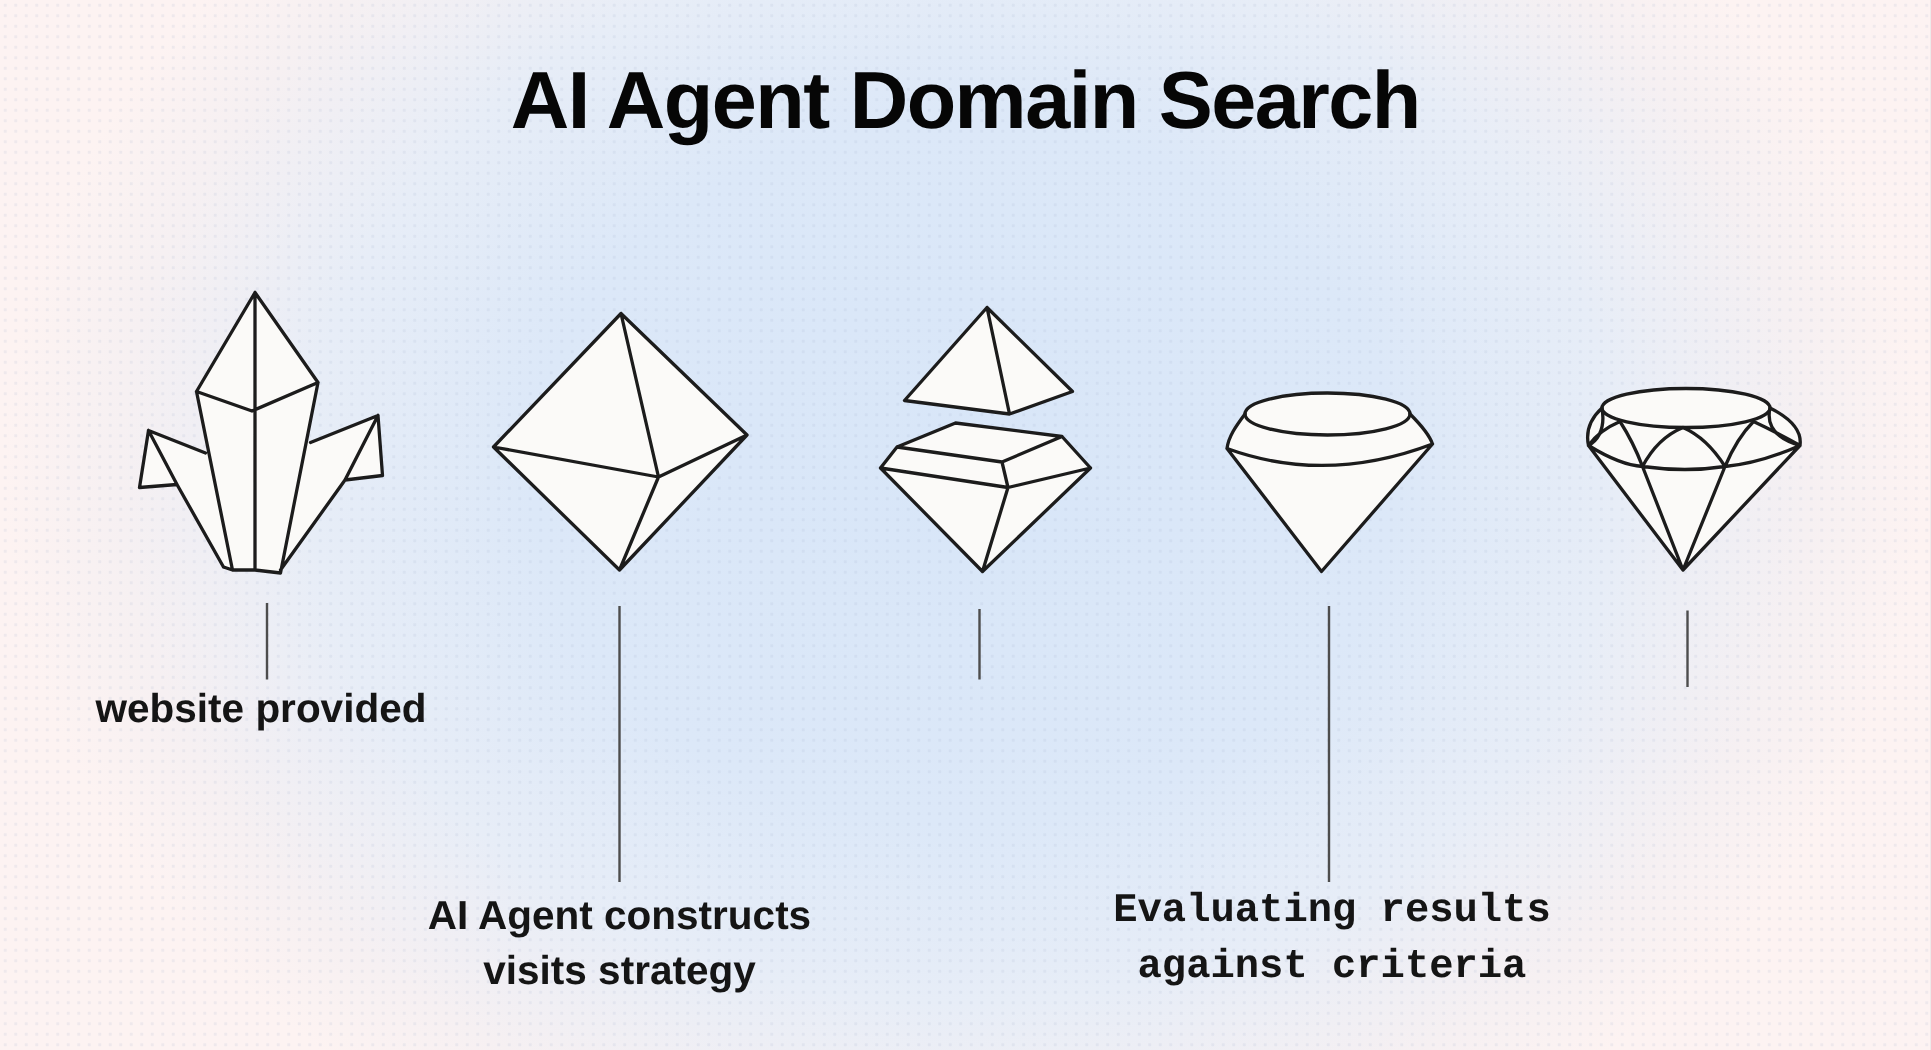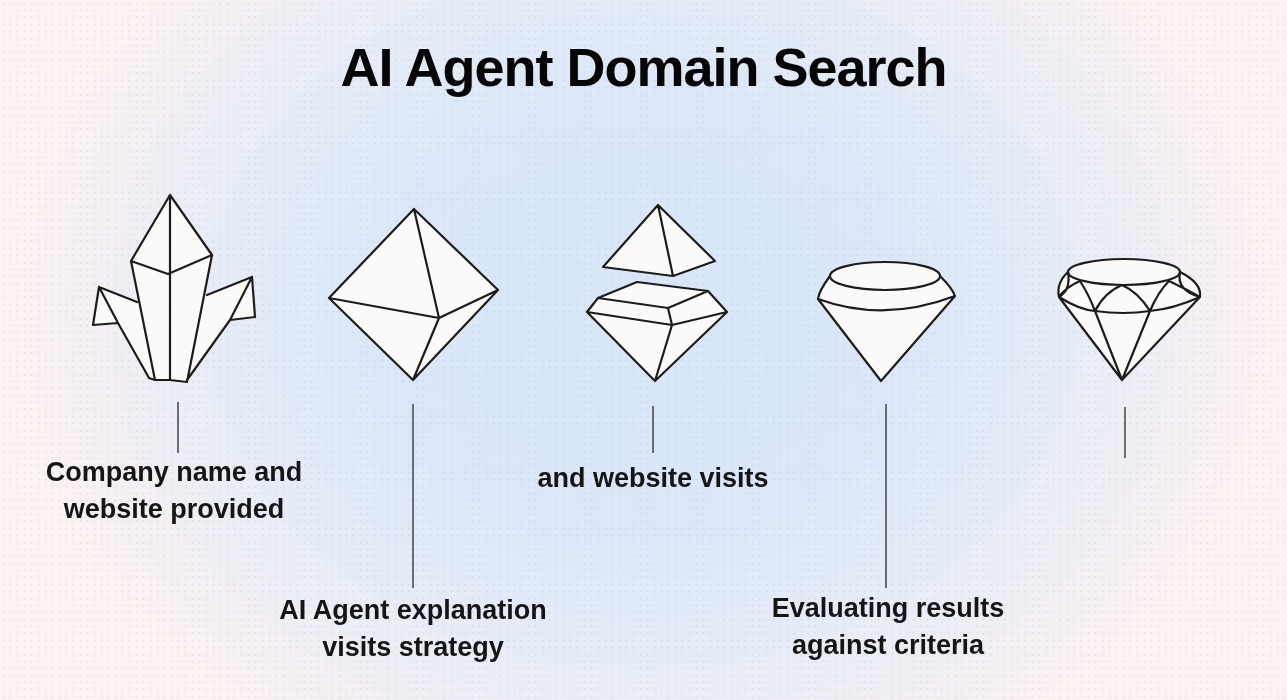--- a/index.html
+++ b/index.html
@@ -140,31 +140,29 @@
     <g>
       <line class="connector" x1="178" y1="402" x2="178" y2="453"></line>
       <line class="connector" x1="413" y1="404" x2="413" y2="588"></line>
       <line class="connector" x1="653" y1="406" x2="653" y2="453"></line>
       <line class="connector" x1="886" y1="404" x2="886" y2="588"></line>
       <line class="connector" x1="1125" y1="407" x2="1125" y2="458"></line>
     </g>
   </svg>
 
   <div class="stage-label" style="left:174px; top:454px;">
-    <span>Company name and</span>
     <span>website provided</span>
   </div>
 
   <div class="stage-label" style="left:413px; top:592px;">
-    <span>AI Agent explanation</span>
+    <span>AI Agent constructs</span>
     <span>visits strategy</span>
   </div>
 
   <div class="stage-label" style="left:653px; top:460px;">
-    <span>and website visits</span>
   </div>
 
-  <div class="stage-label" style="left:888px; top:590px;">
+  <div class="stage-label" style="left:888px; top:590px;font-family:Liberation Mono, monospace;">
     <span>Evaluating results</span>
     <span>against criteria</span>
   </div>
 
 </div>
 
 </body></html>

